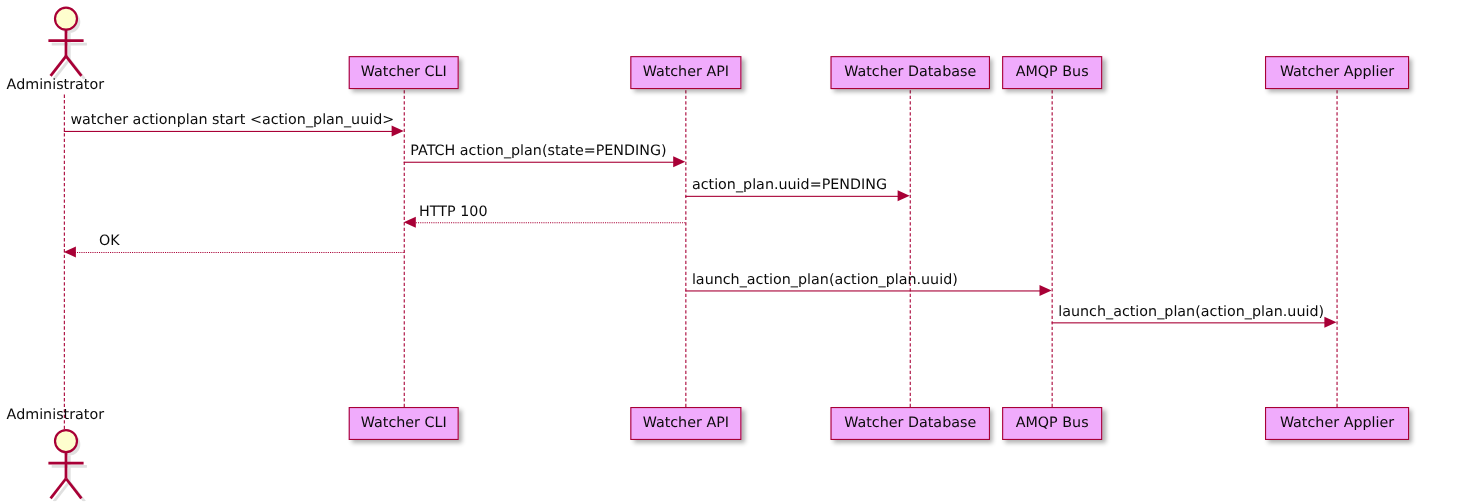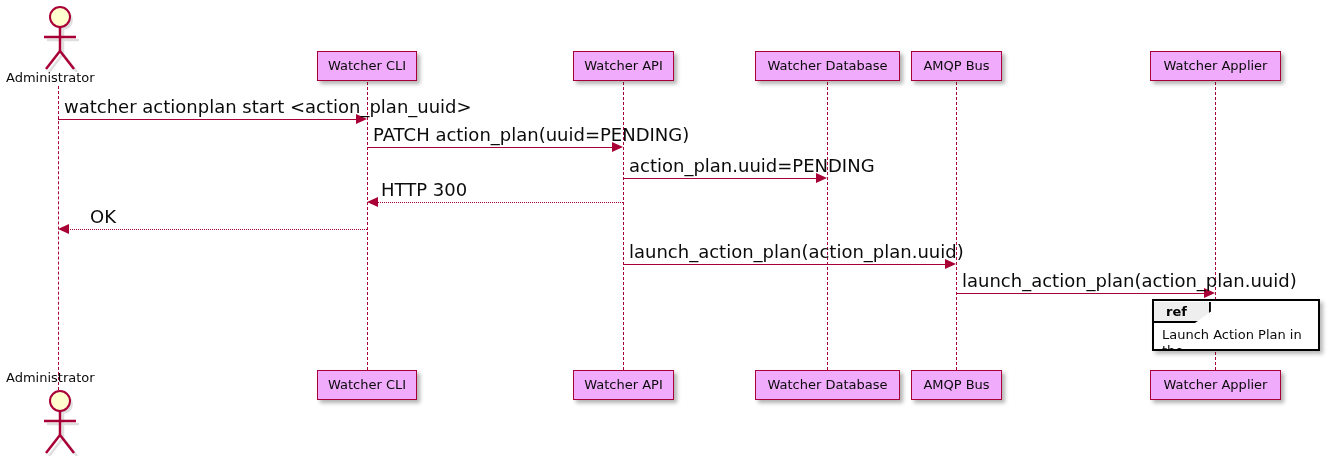--- a/index.html
+++ b/index.html
@@ -67,21 +67,21 @@
     top: 0;
     height: 0;
     border-top: 1.5px solid #A80036;
   }
   .msg.dotted .line {
     border-top: 1.3px dotted #A80036;
   }
   .msg .label {
     position: absolute;
     bottom: 3px;
-    font-size: 18px;
+    font-size: 13px;
     line-height: 1;
     color: #0B0B0B;
     white-space: nowrap;
   }
   .msg .label.left { left: 6px; }
   .msg .arrowhead {
     position: absolute;
     top: -5px;
     width: 0;
     height: 0;
@@ -194,52 +194,47 @@
 
   <div class="msg to-right" style="left:58px; top:119px; width:309px;">
     <div class="line" style="width:302px;"></div>
     <div class="arrowhead" style="left:298px;"></div>
     <div class="label left">watcher actionplan start &lt;action_plan_uuid&gt;</div>
   </div>
 
   <div class="msg to-right" style="left:367px; top:147px; width:256px;">
     <div class="line" style="width:249px;"></div>
     <div class="arrowhead" style="left:245px;"></div>
-    <div class="label left">PATCH action_plan(uuid=PENDING)</div>
+    <div class="label left">PATCH action_plan(state=PENDING)</div>
   </div>
 
   <div class="msg to-right" style="left:623px; top:178px; width:204px;">
     <div class="line" style="width:197px;"></div>
     <div class="arrowhead" style="left:193px;"></div>
     <div class="label left">action_plan.uuid=PENDING</div>
   </div>
 
   <div class="msg to-left dotted" style="left:367px; top:202px; width:256px;">
     <div class="line" style="left:9px; width:247px;"></div>
     <div class="arrowhead" style="left:0px;"></div>
-    <div class="label left" style="left:14px;">HTTP 300</div>
+    <div class="label left" style="left:14px;">HTTP 100</div>
   </div>
 
   <div class="msg to-left dotted" style="left:58px; top:229px; width:309px;">
     <div class="line" style="left:9px; width:300px;"></div>
     <div class="arrowhead" style="left:0px;"></div>
     <div class="label left" style="left:32px;">OK</div>
   </div>
 
   <div class="msg to-right" style="left:623px; top:264px; width:333px;">
     <div class="line" style="width:326px;"></div>
     <div class="arrowhead" style="left:322px;"></div>
     <div class="label left">launch_action_plan(action_plan.uuid)</div>
   </div>
 
   <div class="msg to-right" style="left:956px; top:293px; width:259px;">
     <div class="line" style="width:252px;"></div>
     <div class="arrowhead" style="left:248px;"></div>
     <div class="label left">launch_action_plan(action_plan.uuid)</div>
   </div>
 
-  <div class="ref-box" style="left:1152px; top:299px; width:168px; height:52px;">
-    <div class="ref-header">ref</div>
-    <div class="ref-body">Launch Action Plan in the
-Watcher Applier</div>
-  </div>
 
 </div>
 
 </body></html>

